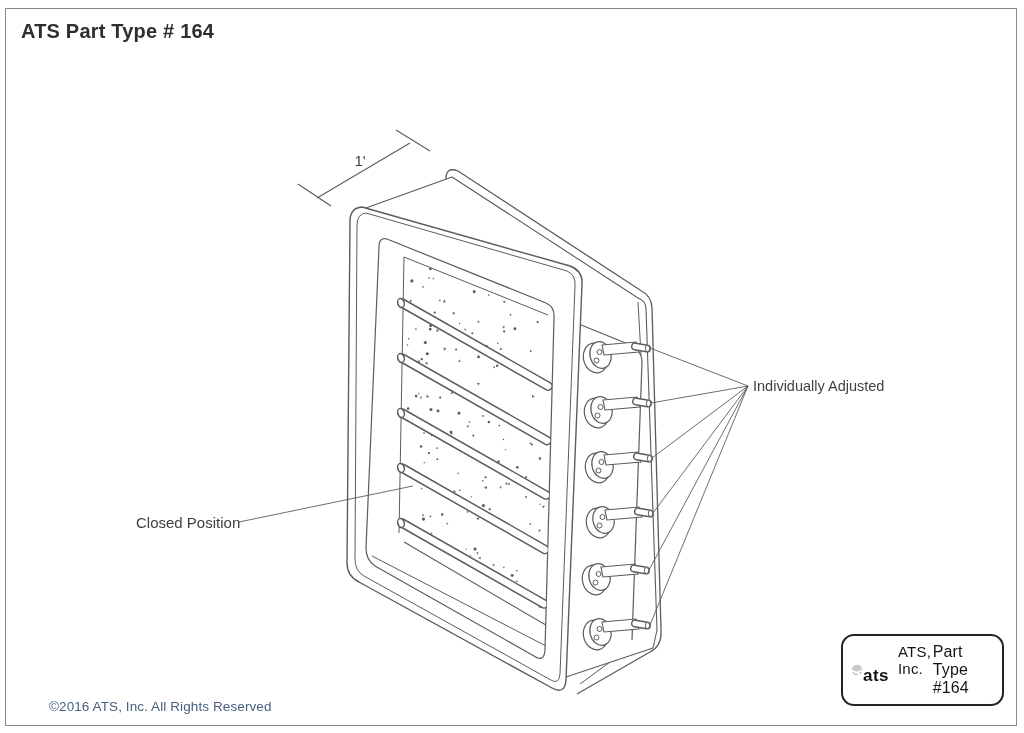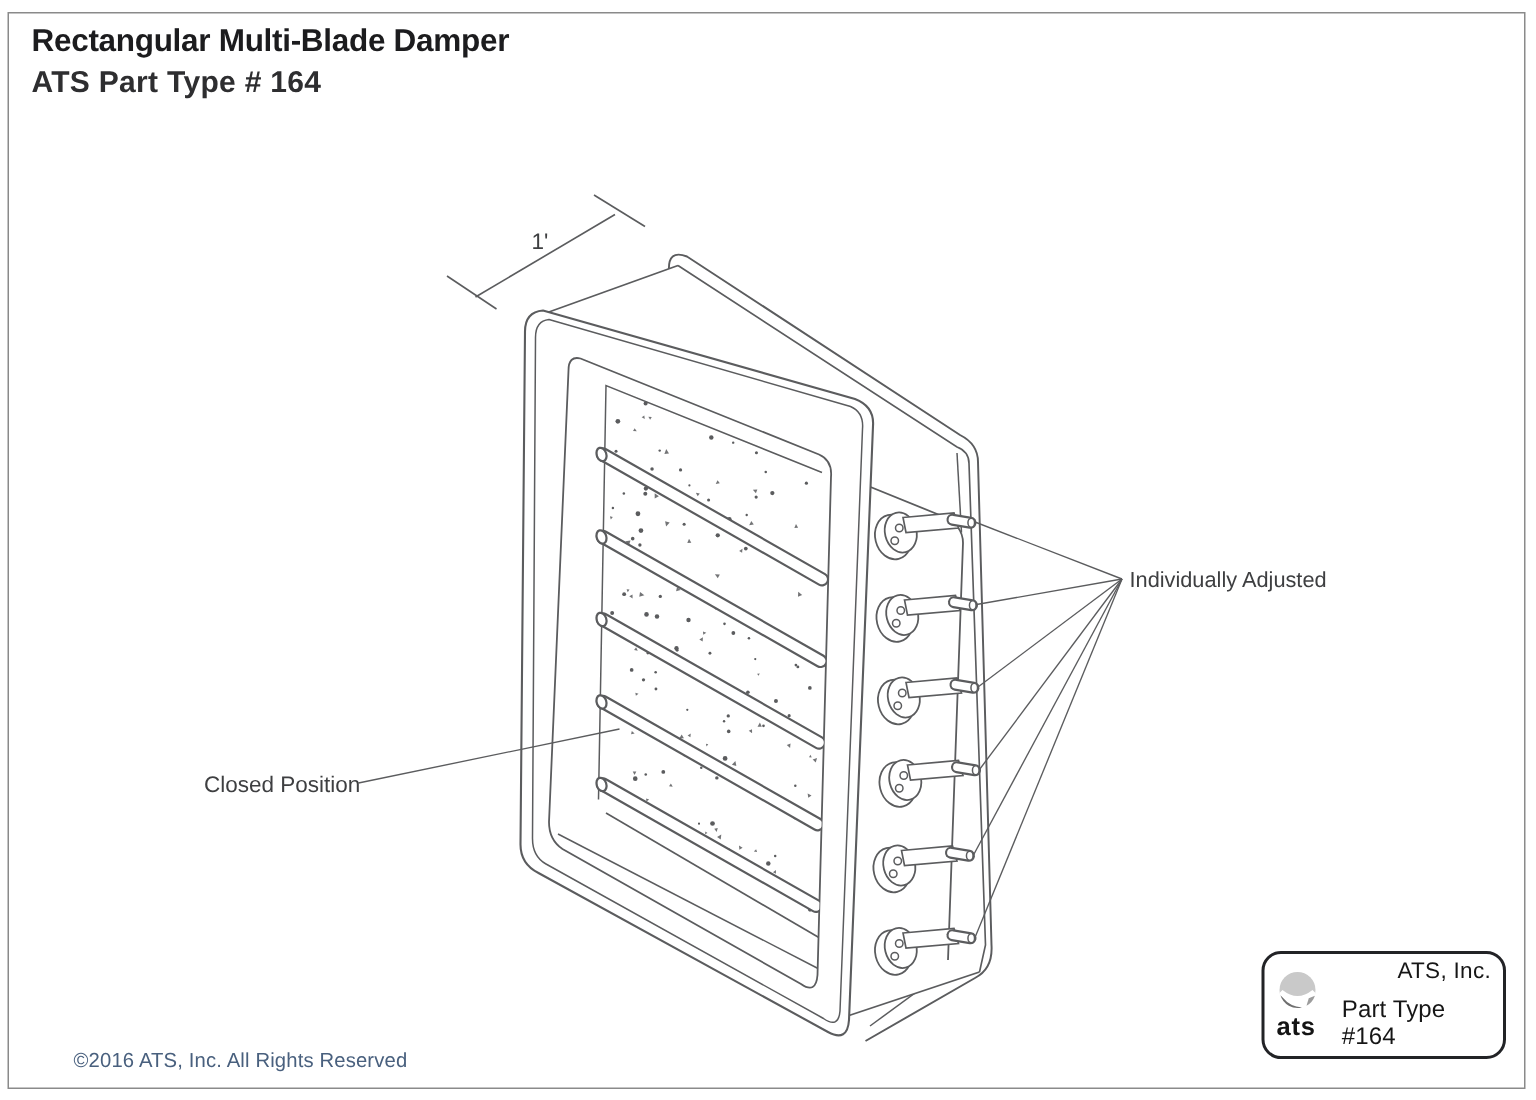--- a/index.html
+++ b/index.html
@@ -20,35 +20,34 @@
   }
   svg.drawing{position:absolute;left:0;top:0;}
   .copyright{
     position:absolute;left:17px;top:699px;font-size:13.5px;color:#49607e;letter-spacing:0.1px;margin-left:32px;
   }
   .logo-box{
     position:absolute;left:841px;top:634px;width:163px;height:72px;
     border:2px solid #222326;border-radius:13px;background:#fff;
     display:flex;align-items:center;gap:9px;padding:2px 8px;box-sizing:border-box;
   }
-  .logo-col{display:flex;flex-direction:column;align-items:flex-start;width:38px;}
+  .logo-col{display:flex;flex-direction:row;align-items:flex-end;width:38px;}
   .logo-ats-text{font-size:17px;font-weight:bold;color:#141414;letter-spacing:0.5px;line-height:1;margin-top:1px;}
-  .logo-texts{display:flex;flex-direction:column;justify-content:center;align-items:flex-end;}
+  .logo-texts{display:flex;flex-direction:row;justify-content:center;}
   .logo-company{font-size:15px;color:#161616;margin-bottom:9px;letter-spacing:0.2px;}
   .logo-parttype{font-size:16px;color:#161616;font-weight:500;letter-spacing:0.1px;}
 </style>
 </head>
 <body>
 
 <div class="page">
 
   <div class="page-border"></div>
 
   <div class="titleblock">
-    <h1>Rectangular Multi-Blade Damper</h1>
     <h2>ATS Part Type # 164</h2>
   </div>
 
   <svg class="drawing" width="1024" height="733" viewBox="0 0 1024 733">
     <defs>
       <clipPath id="openingClip">
         <path d="M 387,239 L 546,303 Q 555,307 554,318 L 545,650 Q 544,663 534,656 L 375,566 Q 366,560 366,548 L 379,247 Q 379,237 387,239 Z"></path>
       </clipPath>
     </defs>
 

